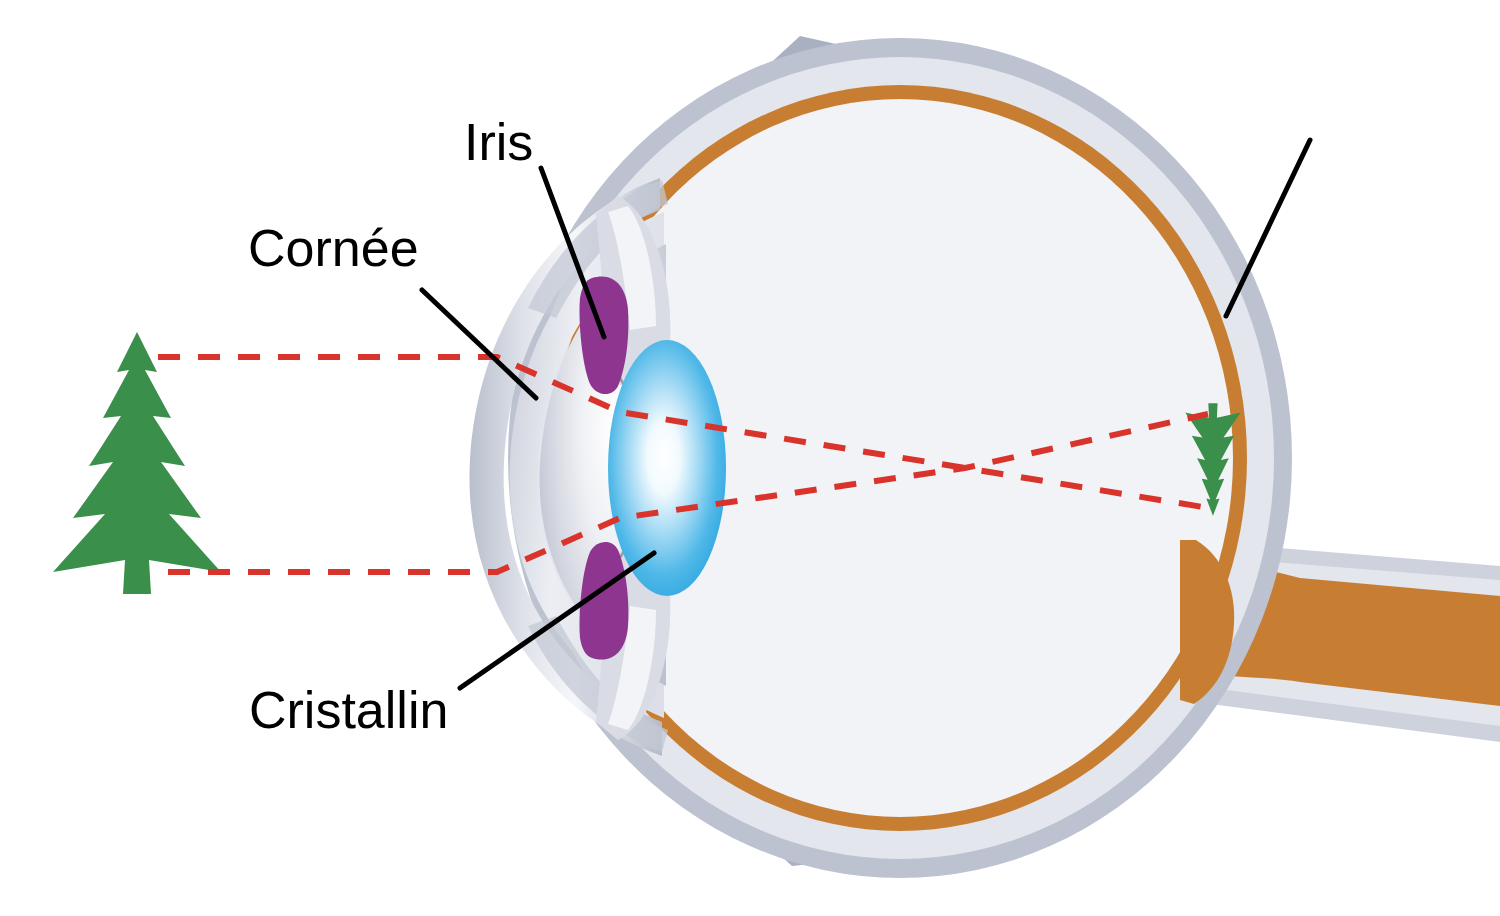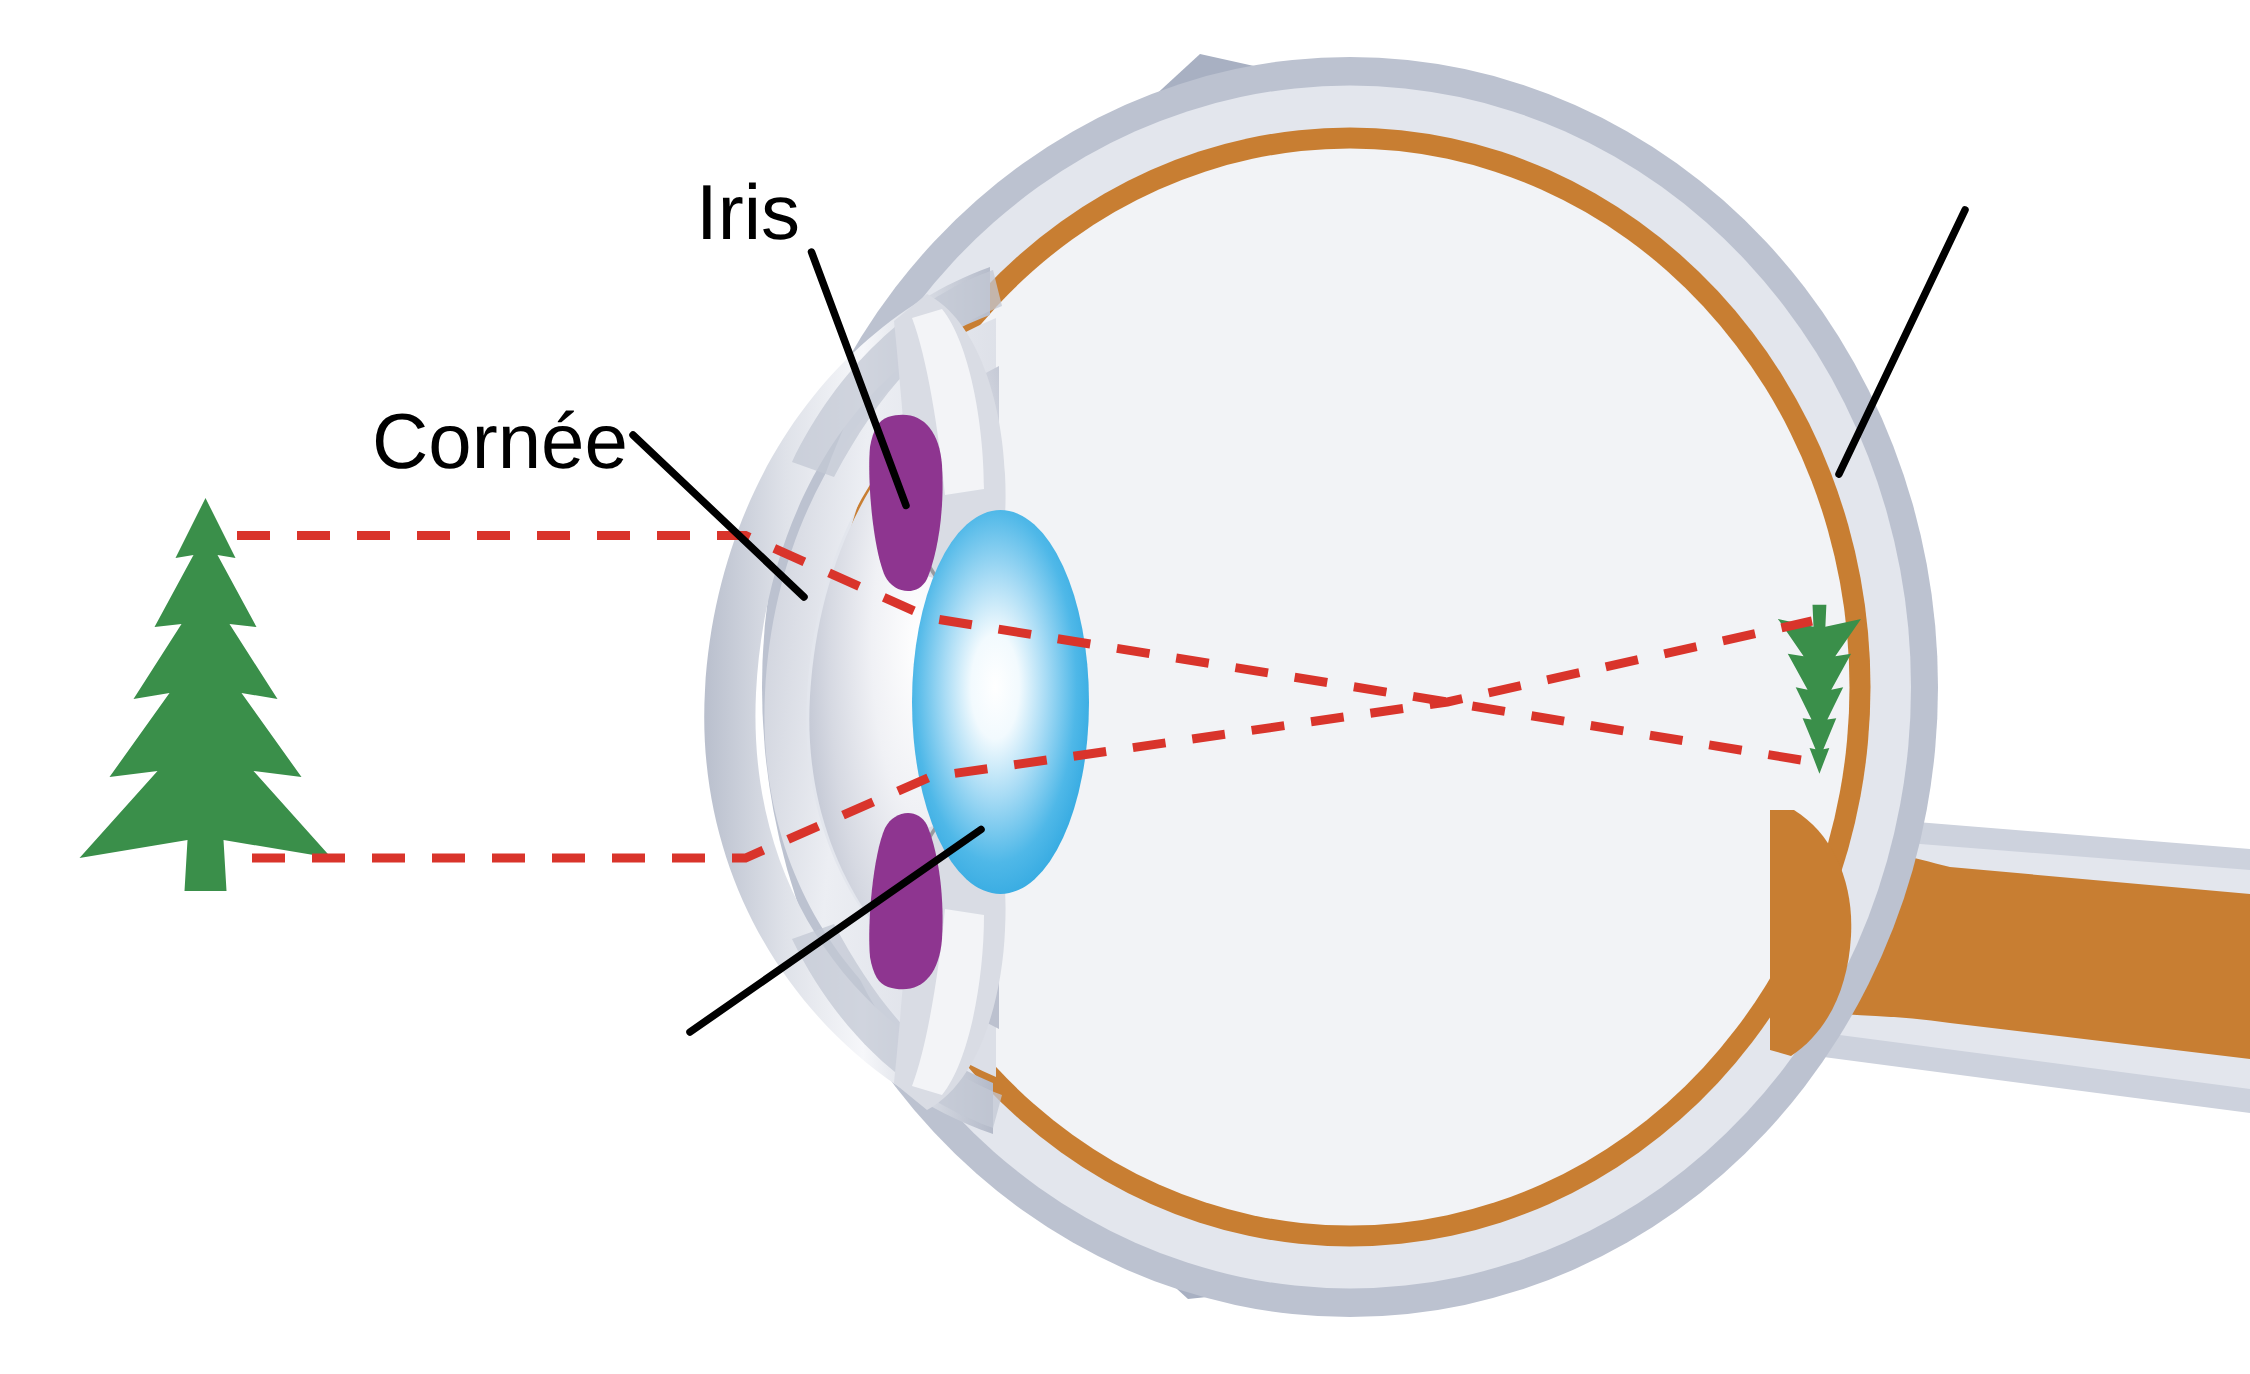--- a/index.html
+++ b/index.html
@@ -11,21 +11,21 @@
   .lbl{
     position:absolute;
     color:#000000;
     font-family:"Liberation Sans","DejaVu Sans",sans-serif;
     font-size:52px;
     font-weight:400;
     line-height:1;
     white-space:nowrap;
     letter-spacing:0px;
   }
-  #label-cornee{left:248px;top:222px;margin-top:47px;}
+  #label-cornee{left:248px;top:222px;}
   #label-iris{left:464px;top:96px;margin-top:20px;}
   #label-retine{left:1266px;top:66px;}
   #label-cristallin{left:249px;top:684px;}
 </style>
 </head>
 <body>
 
 <div id="stage">
 
   <svg id="diagram" viewBox="0 0 1500 916" xmlns="http://www.w3.org/2000/svg">
@@ -159,14 +159,15 @@
     <g stroke="#000000" stroke-width="5" stroke-linecap="round">
       <line x1="422" y1="290" x2="536" y2="398"></line>
       <line x1="541" y1="168" x2="604" y2="337"></line>
       <line x1="1310" y1="140" x2="1226" y2="316"></line>
       <line x1="460" y1="688" x2="654" y2="553"></line>
     </g>
   </svg>
 
   <div class="lbl" id="label-cornee">Cornée</div>
   <div class="lbl" id="label-iris">Iris</div>
+  <div class="lbl" id="label-cristallin">Cristallin</div>
 
 </div>
 
 </body></html>

